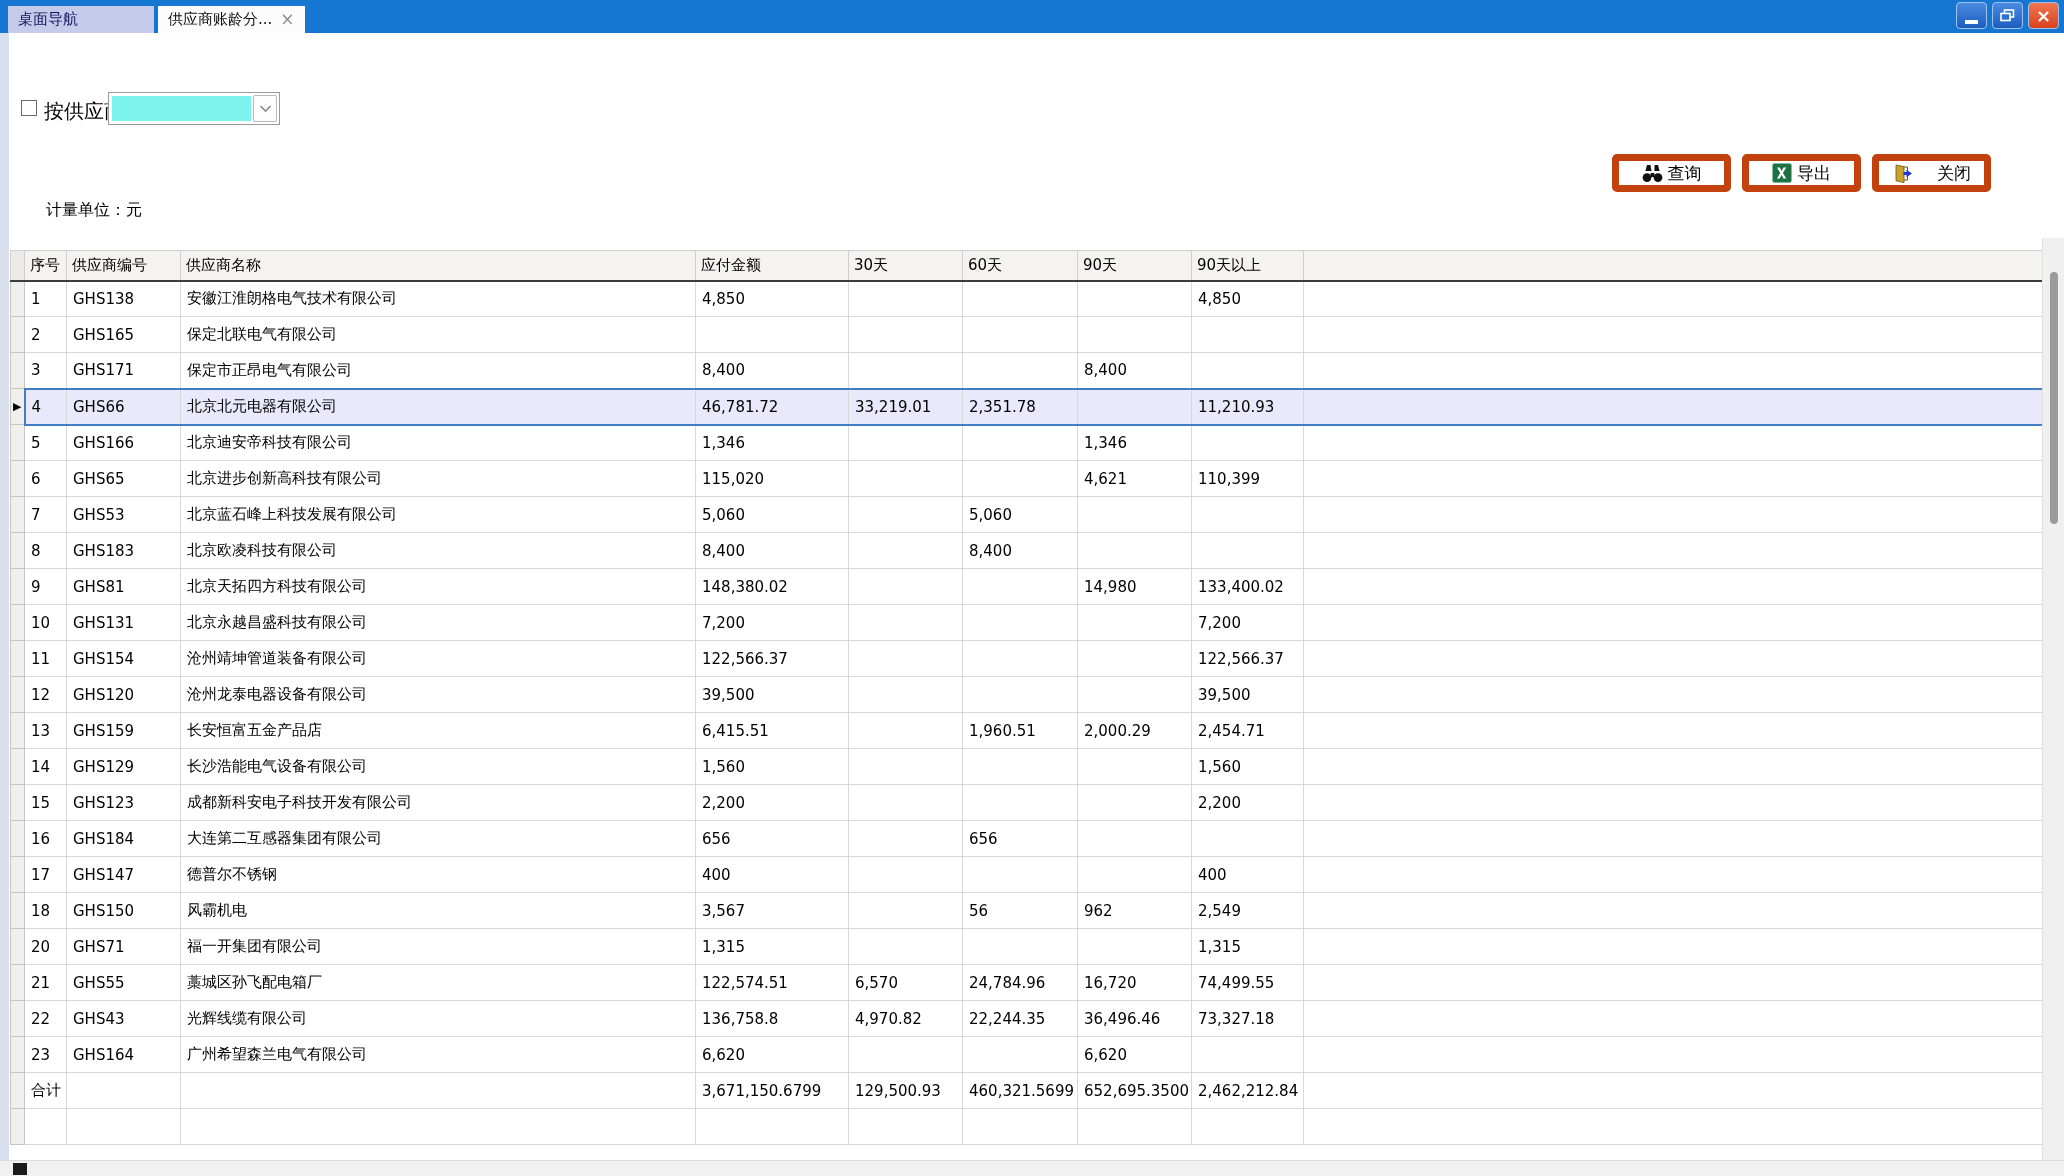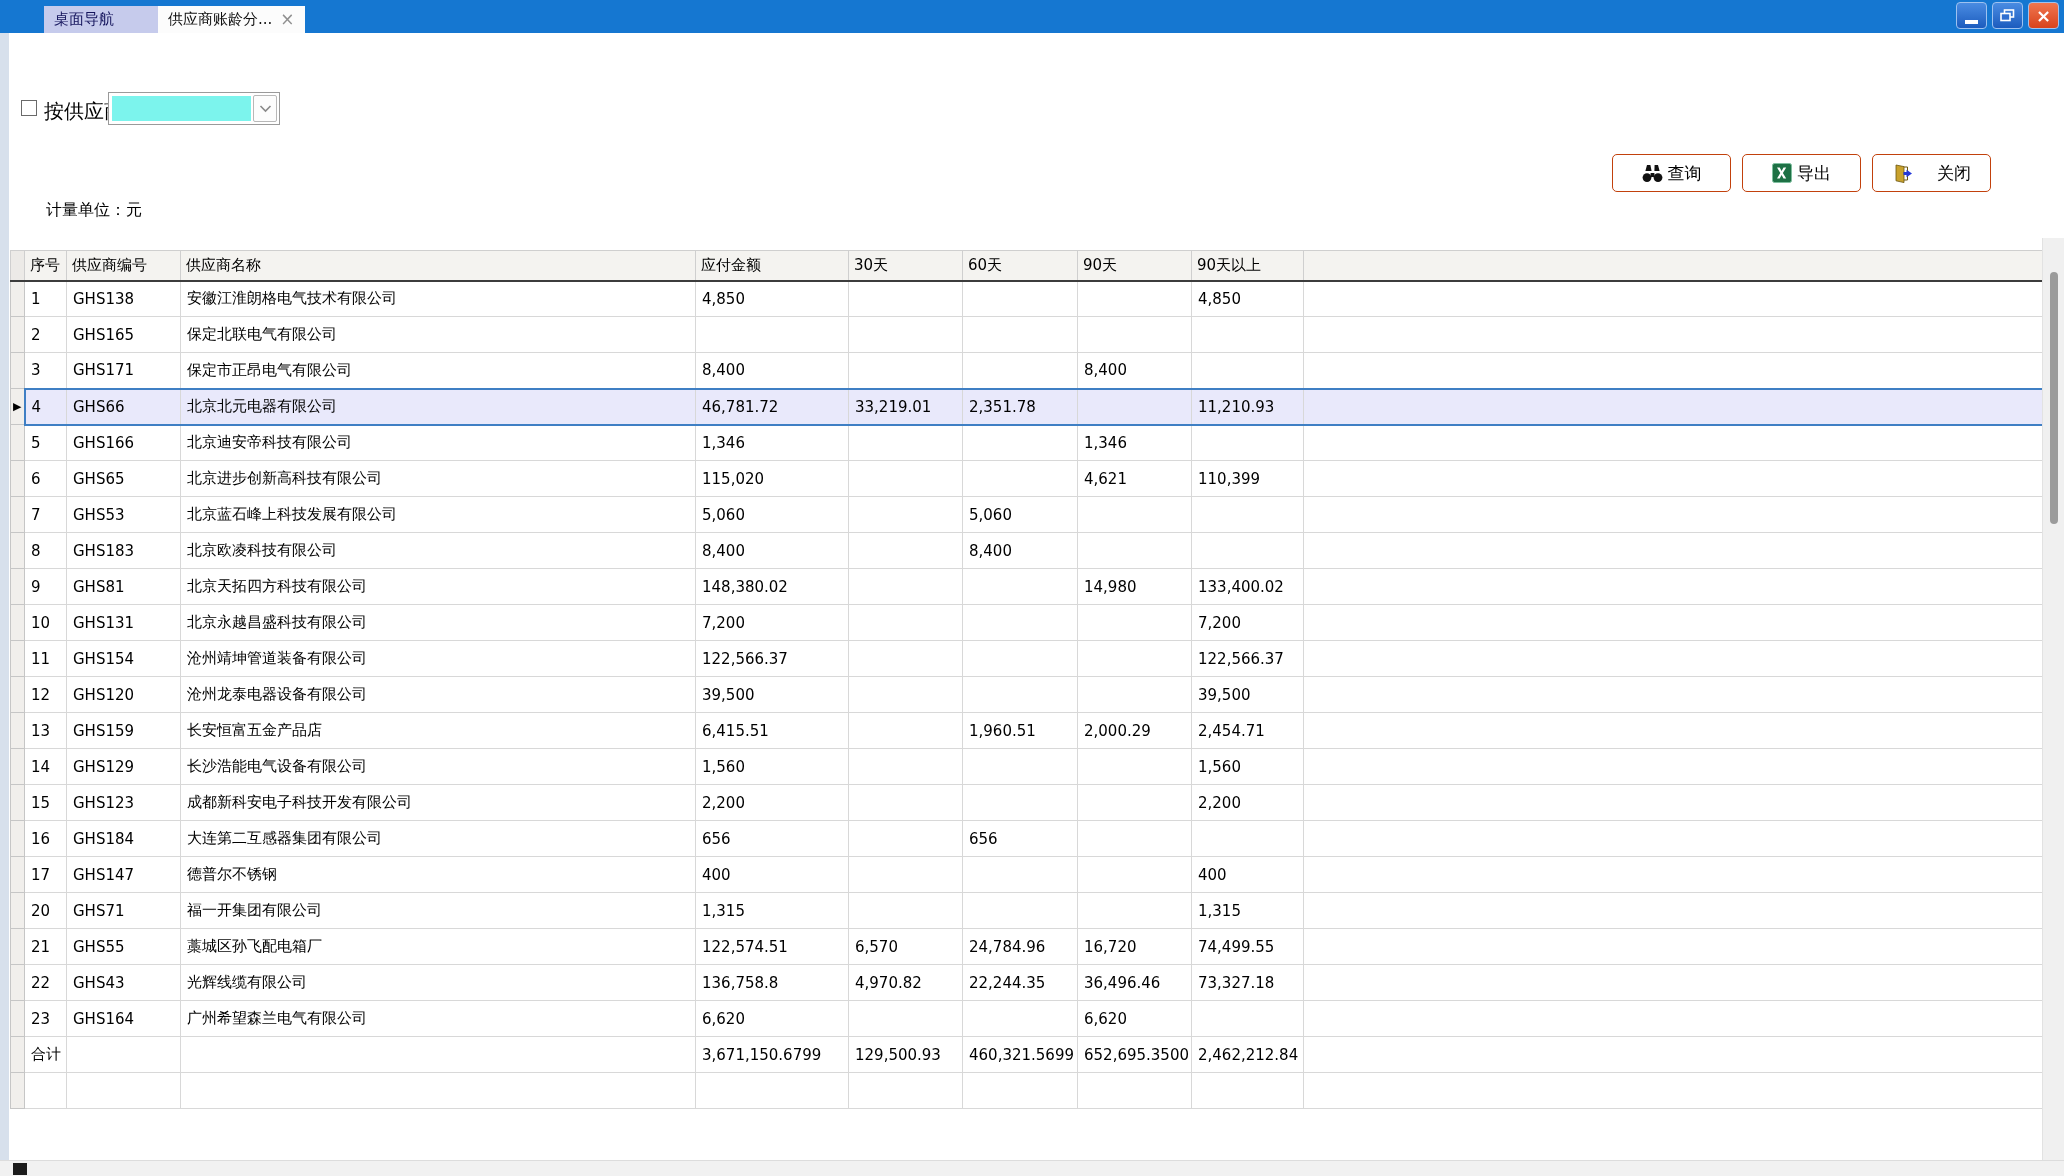--- a/index.html
+++ b/index.html
@@ -13,21 +13,21 @@
   
   .titlebar {
     position:absolute; left:0; top:0; width:2064px; height:33px;
     background:#1577d1;
   }
   .tab {
     position:absolute; bottom:0; height:27px;
     display:flex; align-items:center; padding:0 10px;
     font-size:15px; white-space:nowrap;
   }
-  .tab-inactive { left:8px; width:146px; background:#c6cbec; color:#14145c;margin-left:36px; }
+  .tab-inactive { left:8px; width:146px; background:#c6cbec; color:#14145c; }
   .tab-active   { left:158px; background:#fcfcfc; color:#111; gap:8px; }
   .tab-close { color:#909090; font-size:17px; line-height:1; }
   .wincontrols { position:absolute; right:5px; top:2px; display:flex; gap:5px; }
   .winbtn {
     width:31px; height:27px; border-radius:4px;
     display:flex; align-items:center; justify-content:center;
     border:1px solid #9ec2f0;
   }
   .winbtn.blue { background:linear-gradient(#4a8ce2,#1c5cbe); }
   .winbtn.red  { background:linear-gradient(#f0764f,#d8431d); }
@@ -47,21 +47,21 @@
   }
   .combo-value { position:absolute; left:3px; top:3px; bottom:3px; right:28px; background:#7cf4ed; }
   .combo-btn {
     position:absolute; right:2px; top:2px; bottom:2px; width:24px;
     background:#fdfdfd; border:1px solid #b8b8b8; border-radius:2px;
     display:flex; align-items:center; justify-content:center;
   }
   
   .tbtn {
     position:absolute; top:154px; width:119px; height:38px;
-    background:#fff; border:1px solid #c2410c; border-radius:5px;
+    background:#fff; border:7px solid #c2410c; border-radius:5px;
     display:flex; align-items:center; justify-content:center; gap:5px;
     font-size:17px; color:#000; font-family:inherit; cursor:default; padding:0;
   }
   #btn-query  { left:1612px; }
   #btn-export { left:1742px; }
   #btn-close  { left:1872px;gap:24px; }
   
   .unit-label { position:absolute; left:46px; top:200px; font-size:16px; }
   
   .grid-wrap { position:absolute; left:10px; top:238px; width:2032px; height:996px; overflow:hidden;margin-top:12px; }
@@ -395,20 +395,32 @@
           <td>德普尔不锈钢</td>
           <td>400</td>
           <td></td>
           <td></td>
           <td></td>
           <td>400</td>
           <td></td>
         </tr>
         <tr>
           <td class="gutter"></td>
+          <td>18</td>
+          <td>GHS150</td>
+          <td>风霸机电</td>
+          <td>3,567</td>
+          <td></td>
+          <td>56</td>
+          <td>962</td>
+          <td>2,549</td>
+          <td></td>
+        </tr>
+        <tr>
+          <td class="gutter"></td>
           <td>20</td>
           <td>GHS71</td>
           <td>福一开集团有限公司</td>
           <td>1,315</td>
           <td></td>
           <td></td>
           <td></td>
           <td>1,315</td>
           <td></td>
         </tr>

